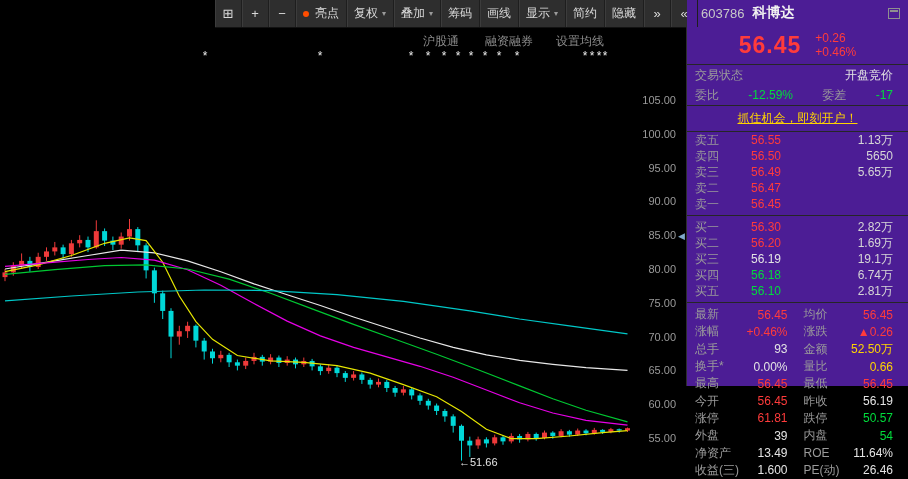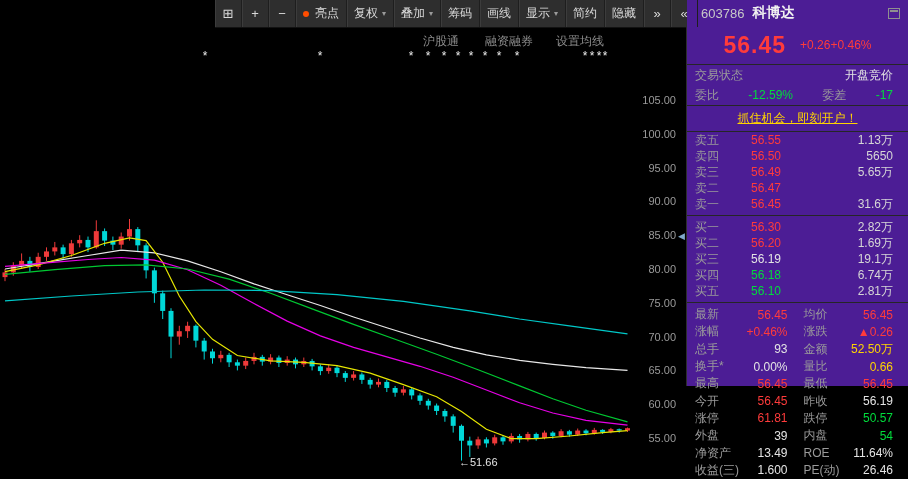--- a/index.html
+++ b/index.html
@@ -22,21 +22,21 @@
   .collapse-handle{position:absolute;right:1px;top:226px;z-index:2;color:#7fa8c9;font-size:9px;line-height:20px;}
   
   .quote-pane{width:222px;height:386px;background:#4c1d95;border-left:1px solid #2e2e2e;display:flex;flex-direction:column;box-sizing:border-box;font-size:12px;flex:none;}
   .q-header{height:26px;display:flex;align-items:center;padding-left:14px;gap:8px;flex:none;}
   .code{color:#c8c8c8;font-size:13px;}
   .name{color:#f0f0f0;font-size:14px;font-weight:bold;}
   .win-icon{margin-left:auto;margin-right:8px;width:10px;height:9px;border:1px solid #8f8f8f;position:relative;flex:none;}
   .win-icon::after{content:"";position:absolute;left:1px;right:1px;top:1px;height:2px;background:#8f8f8f;}
   .q-price-row{height:38px;display:flex;align-items:center;justify-content:center;gap:14px;border-bottom:1px solid #262626;flex:none;}
   .big-price{font-size:23px;font-weight:bold;letter-spacing:1px;}
-  .chg-col{display:flex;flex-direction:row;line-height:14px;font-size:12px;}
+  .chg-col{display:flex;flex-direction:column;line-height:14px;font-size:12px;}
   .q-row{height:20px;display:flex;align-items:center;justify-content:space-between;padding:0 15px 0 8px;flex:none;}
   .lbl{color:#9a9a9a;}
   .q-ad{height:25px;display:flex;align-items:center;justify-content:center;border-top:1px solid #262626;border-bottom:1px solid #262626;flex:none;}
   .q-ad span{color:#ffd400;text-decoration:underline;cursor:pointer;text-align:right;}
   #asks,#bids{flex:none;}
   .lvl-row{height:16px;display:flex;align-items:center;padding:0 15px 0 8px;}
   .lvl-label{width:34px;color:#9a9a9a;flex:none;}
   .lvl-price{width:52px;text-align:right;flex:none;}
   .lvl-vol{flex:1;text-align:right;color:#d6d6d6;}
   .q-div{height:1px;background:#262626;margin:3px 0;flex:none;}
@@ -312,21 +312,20 @@
           <span class="lvl-price up">56.49</span>
           <span class="lvl-vol">5.65万</span>
         </div>
         <div class="lvl-row">
           <span class="lvl-label">卖二</span>
           <span class="lvl-price up">56.47</span>
         </div>
         <div class="lvl-row">
           <span class="lvl-label">卖一</span>
           <span class="lvl-price up">56.45</span>
-          <span class="lvl-vol">31.6万</span>
         </div>
       </div>
     <div class="q-div"></div>
     <div id="bids">
         <div class="lvl-row">
           <span class="lvl-label">买一</span>
           <span class="lvl-price up">56.30</span>
           <span class="lvl-vol">2.82万</span>
         </div>
         <div class="lvl-row">

